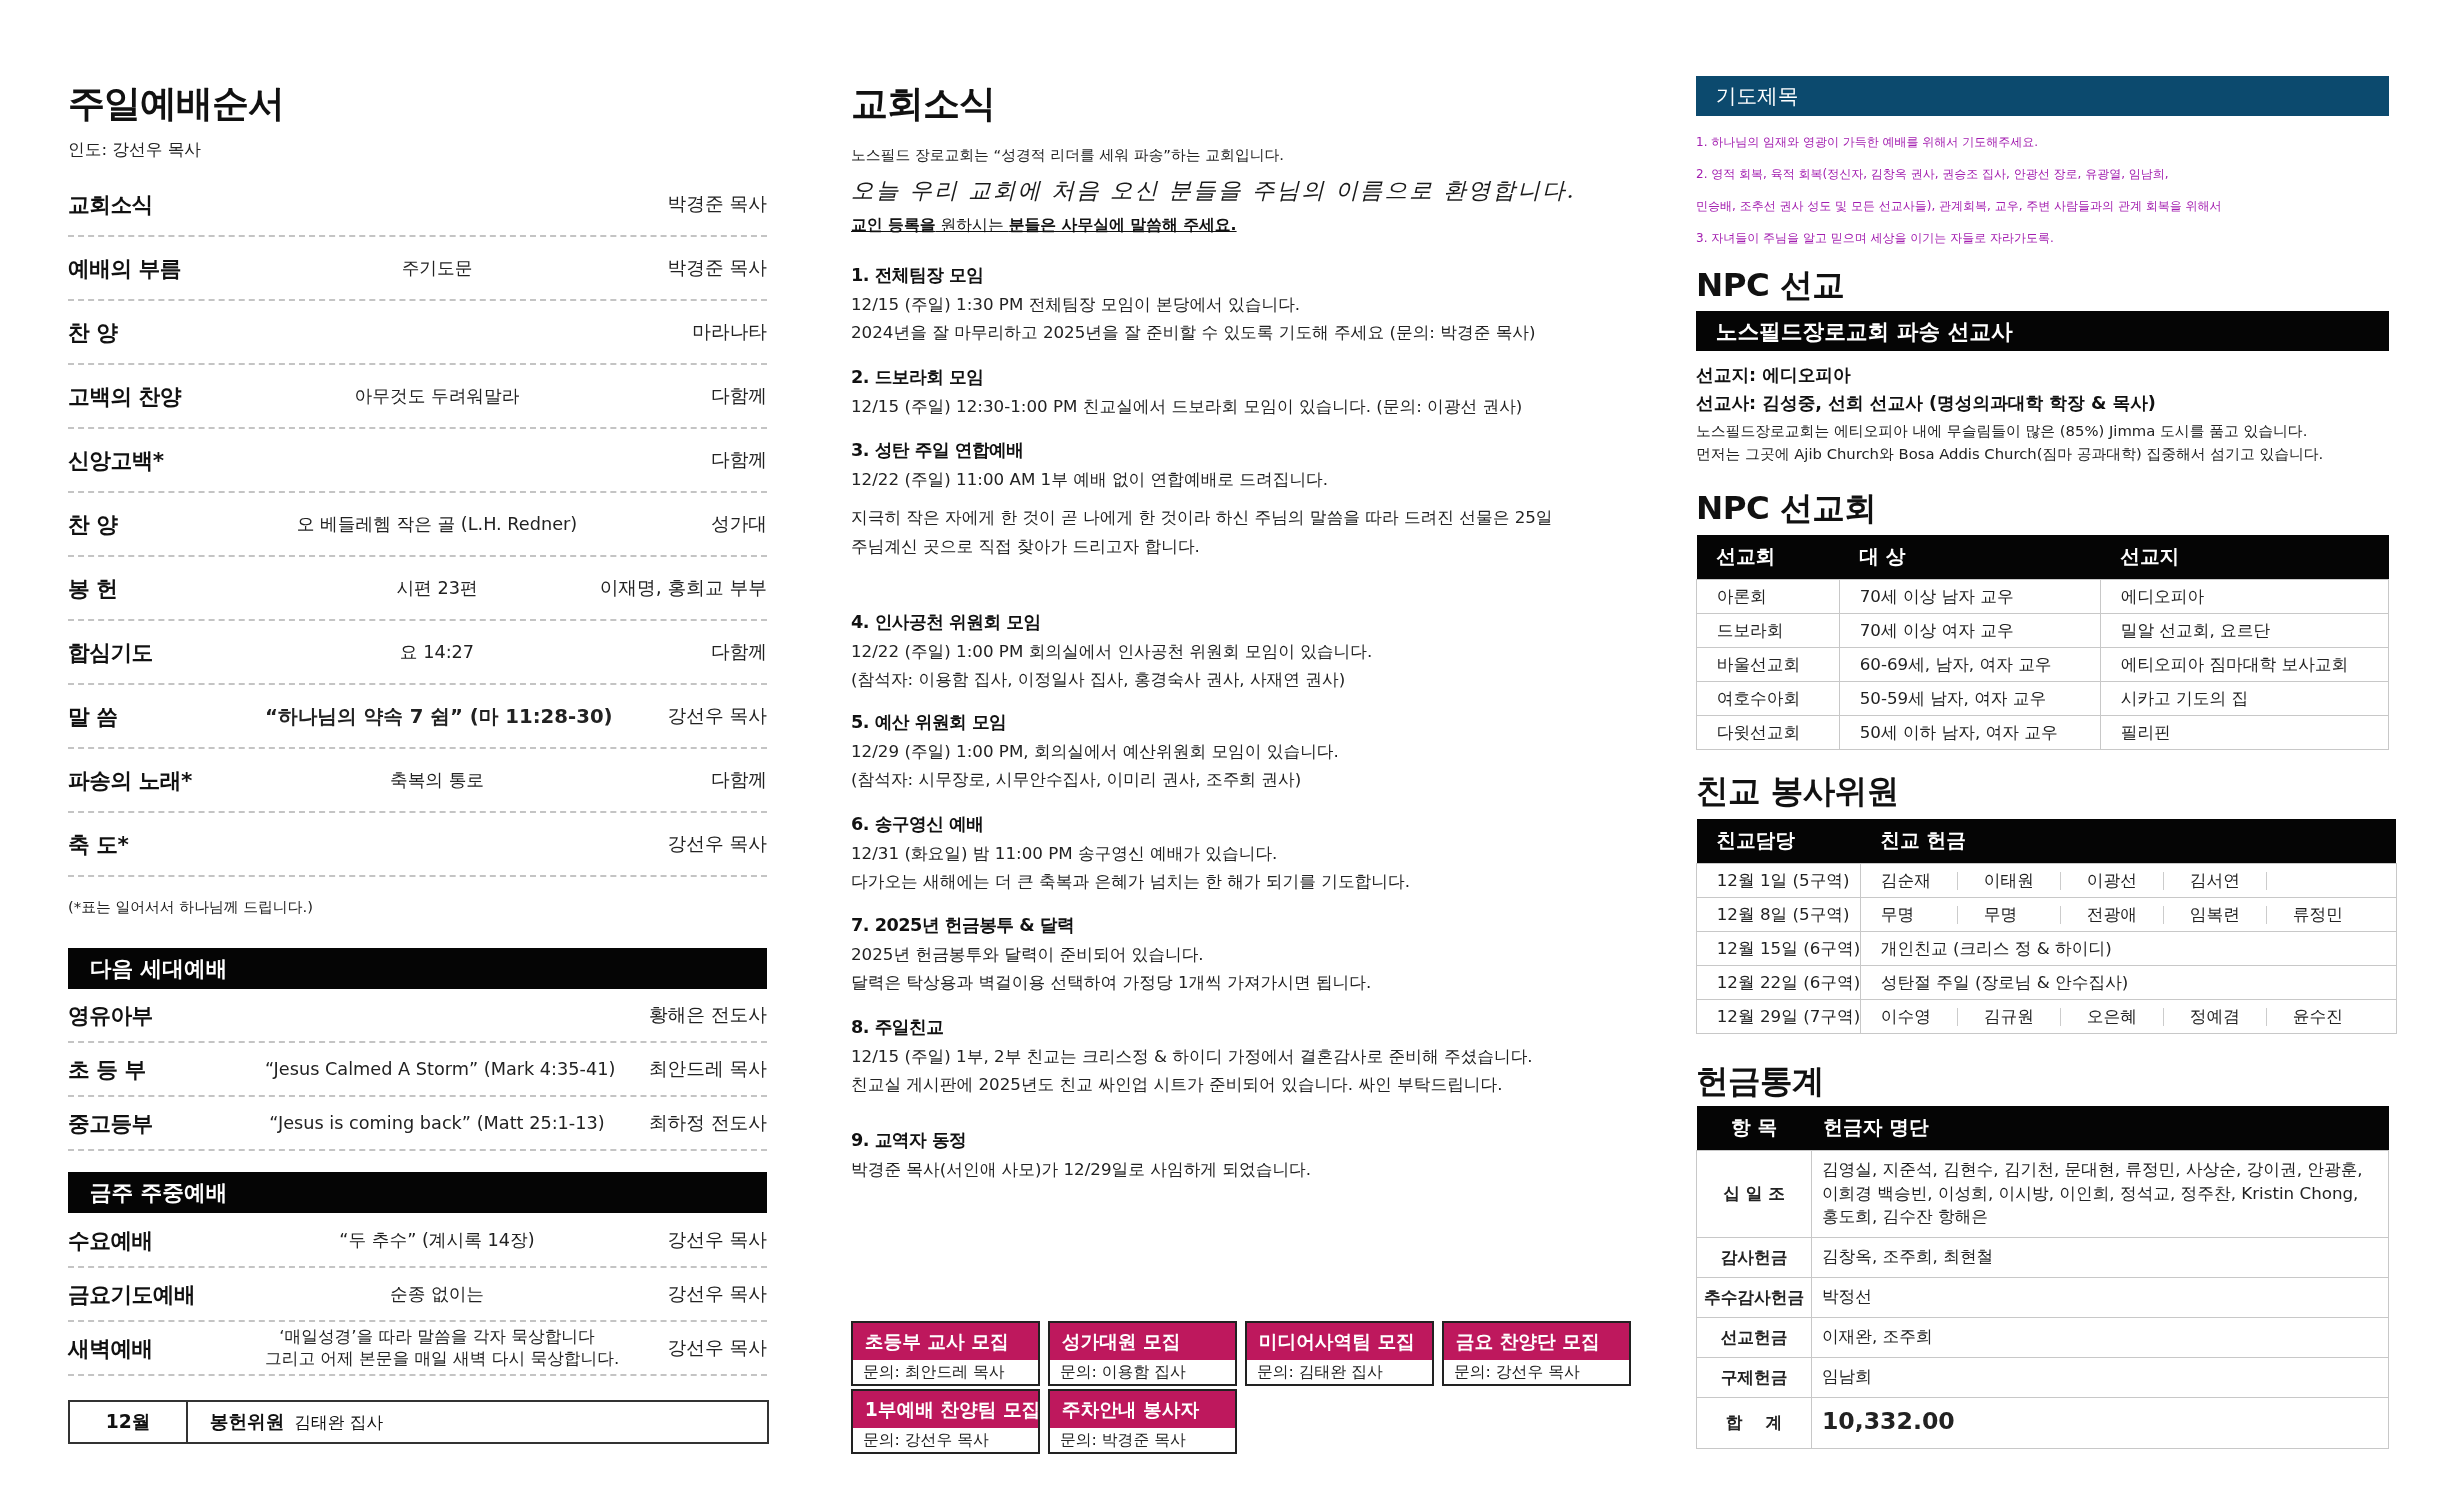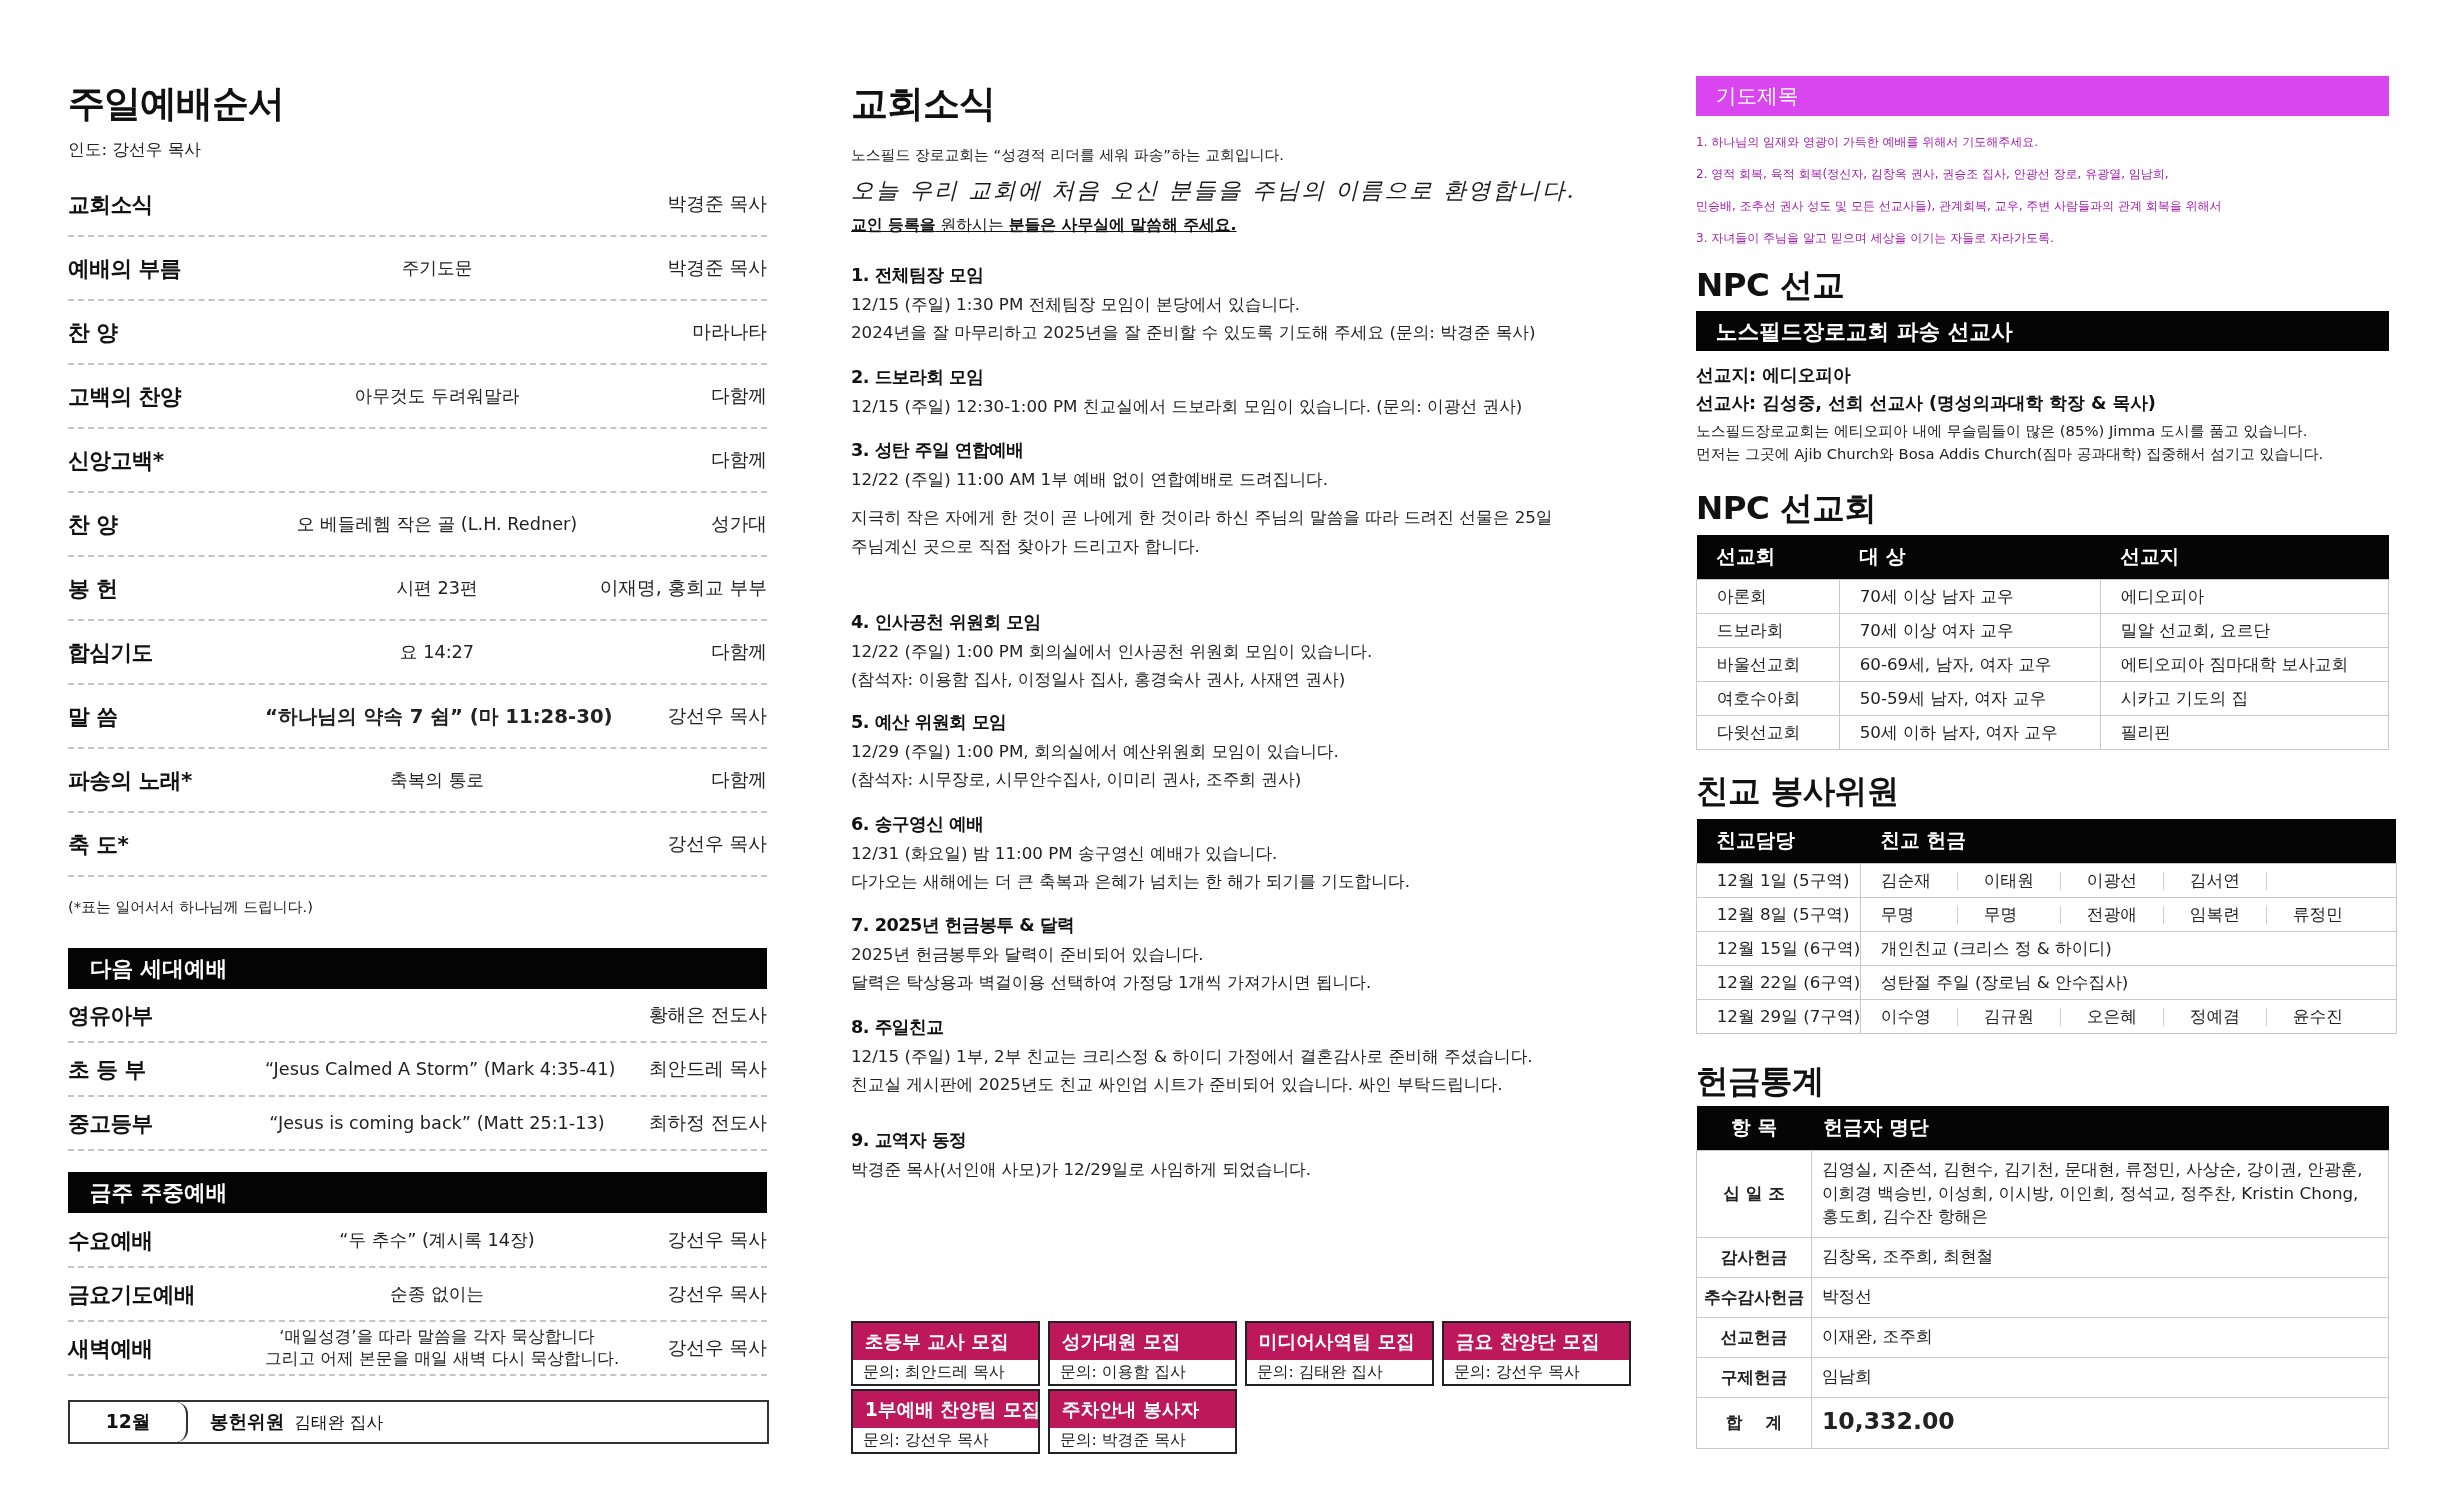--- a/index.html
+++ b/index.html
@@ -18,39 +18,39 @@
   .order-row .lbl { position: absolute; left: 0; font-size: 21.7px; font-weight: bold; white-space: nowrap; letter-spacing: -0.5px; }
   .order-row .mid { position: absolute; left: 197px; right: 158px; text-align: center; font-size: 17.7px; white-space: nowrap; color: #222; }
   .order-row .mid.bold { font-weight: bold; font-size: 19.7px; }
   .order-row .who { position: absolute; right: 0; font-size: 18.7px; white-space: nowrap; color: #222; }
   .order-row.tall { height: 75px; }
   .order-row .mid.two { line-height: 21.7px; font-size: 16.7px; }
   .note { position: absolute; font-size: 14.8px; color: #222; white-space: nowrap; }
   .black-bar { position: absolute; background: #050505; color: #fff; font-weight: bold; font-size: 21.7px; padding-left: 21.7px; display: flex; align-items: center; }
   .sub-list .order-row { height: 54px; }
   .offering-box { position: absolute; border: 2px solid #333; display: flex; align-items: stretch; height: 44px; }
-  .offering-box .month { width: 118px; border-right: 2px solid #333; display: flex; align-items: center; justify-content: center; font-weight: bold; font-size: 18.7px; border-radius: 12px; }
+  .offering-box .month { width: 118px; border-right: 2px solid #333; display: flex; align-items: center; justify-content: center; font-weight: bold; font-size: 18.7px; }
   .offering-box .body { display: flex; align-items: center; padding-left: 21.7px; gap: 9.9px; }
   .offering-box .role { font-weight: bold; font-size: 18.7px; }
   .offering-box .name { font-size: 16.7px; }
 
   
   .intro { position: absolute; font-size: 14.8px; color: #222; white-space: nowrap; }
   .handwriting { position: absolute; font-family: "DejaVu Serif", serif; font-style: italic; font-size: 22.7px; letter-spacing: 2px; color: #1a1a1a; white-space: nowrap; }
   .register { position: absolute; font-size: 15.8px; text-decoration: underline; white-space: nowrap; }
   .register b { font-weight: bold; }
   .news-item { position: absolute; left: 0; }
   .news-item h3 { font-size: 17.7px; font-weight: bold; letter-spacing: -0.5px; white-space: nowrap; line-height: 27.6px; }
   .news-item p { font-size: 16.7px; line-height: 28.6px; white-space: nowrap; color: #222; }
   .recruit { position: absolute; width: 189px; height: 65px; border: 2px solid #222; }
   .recruit .rh { background: #be185d; color: #fff; font-weight: bold; font-size: 18.7px; height: 37px; display: flex; align-items: center; padding-left: 11.8px; white-space: nowrap; }
   .recruit .rb { font-size: 15.8px; height: 25.6px; display: flex; align-items: center; padding-left: 9.9px; white-space: nowrap; color: #222; }
 
   
-  .gray-bar { position: absolute; background: #d946ef; color: #fff; font-size: 20.7px; padding-left: 19.7px; display: flex; align-items: center; }
+  .gray-bar { position: absolute; background: #0c4a6e; color: #fff; font-size: 20.7px; padding-left: 19.7px; display: flex; align-items: center; }
   .prayer { position: absolute; font-size: 12px; line-height: 32px; color: #a21caf; white-space: nowrap; }
   .section-h { position: absolute; font-size: 32.5px; font-weight: bold; white-space: nowrap; letter-spacing: -0.5px; }
   .mission-line { position: absolute; white-space: nowrap; }
   .mission-line.bold { font-weight: bold; font-size: 17.7px; }
   .mission-line.small { font-size: 14.8px; color: #222; }
   table.grid { position: absolute; border-collapse: collapse; width: 693px; }
   table.grid th { background: #050505; color: #fff; font-weight: bold; font-size: 19.7px; text-align: left; height: 44px; padding-left: 19.7px; }
   table.grid td { border: 1.5px solid #c8c8c8; font-size: 16.7px; padding-left: 19.7px; height: 34px; white-space: nowrap; color: #222; }
   .fellow td { height: 36px; }
   .fellow .names { display: flex; }

